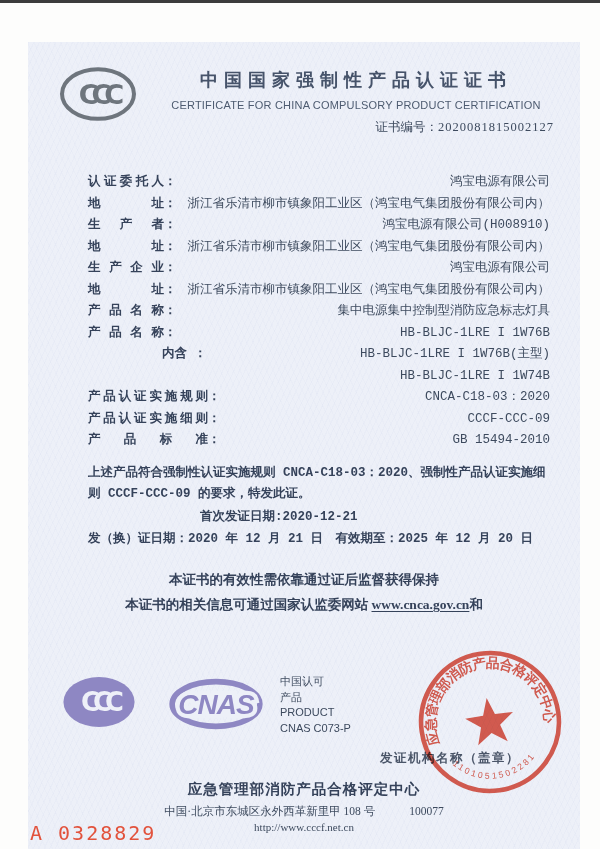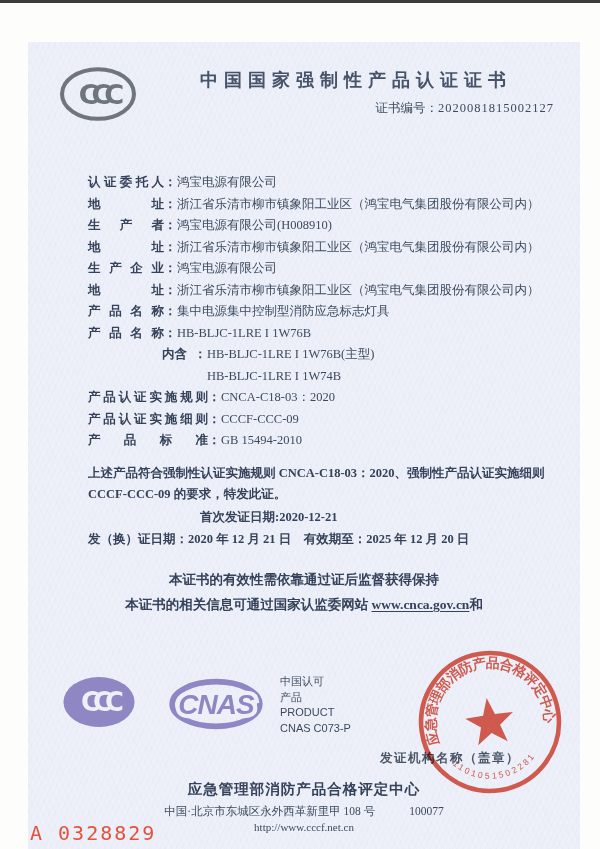--- a/index.html
+++ b/index.html
@@ -19,25 +19,25 @@
   }
   
   .hdr{position:relative;padding-top:26px;min-height:98px;}
   .ccc-outline{position:absolute;left:30px;top:22px;width:80px;height:60px;}
   .hdr-titles{margin-left:128px;width:400px;text-align:center;}
   .title-cn{font-size:18px;font-weight:bold;letter-spacing:6px;color:#46536a;white-space:nowrap;}
   .title-en{margin-top:7px;font-family:"Liberation Sans",sans-serif;font-size:11px;color:#4d5b70;letter-spacing:0.2px;white-space:nowrap;}
   .certno-line{margin-top:8px;text-align:right;padding-right:26px;font-size:12.5px;color:#3d4a5e;}
   .certno-line .num{letter-spacing:1px;}
   
-  .fields{padding:6px 30px 0 60px;font-size:12.5px;line-height:21.5px;}
+  .fields{padding:6px 30px 0 60px;font-size:12.5px;line-height:21.5px;font-family:Liberation Mono, monospace;}
   .row{display:flex;}
   .lbl{flex:0 0 76px;font-weight:bold;text-align:justify;text-align-last:justify;color:#35425a;}
   .colon{flex:0 0 13px;font-weight:bold;color:#35425a;}
-  .val{flex:1;}
+  .val{flex:1;text-align:right;}
   .row.wide .lbl{flex:0 0 120px;}
   .row.inner{padding-left:74px;}
   .row.inner .lbl{flex:0 0 32px;text-align-last:auto;}
   .row.cont{padding-left:119px;}
   .para{font-weight:bold;color:#35425a;margin-top:11px;}
   .first-issue{font-weight:bold;color:#35425a;padding-left:112px;margin-top:1px;}
   .issue-line{font-weight:bold;color:#35425a;margin-top:1px;}
   
   .notices{margin-top:16px;text-align:center;font-size:13.5px;font-weight:bold;color:#35425a;line-height:25.5px;}
   .notices .lnk{text-decoration:underline;text-underline-offset:2px;}
@@ -62,20 +62,21 @@
 
 <div class="paper">
 
   <div class="hdr">
     <svg class="ccc-outline" viewBox="0 0 100 74">
       <ellipse cx="50" cy="37" rx="45" ry="31" fill="none" stroke="#6e757d" stroke-width="5"></ellipse>
       <text x="50" y="49" text-anchor="middle" font-family="DejaVu Sans, sans-serif" font-weight="bold" font-size="34" letter-spacing="-9" fill="#6e757d">CCC</text>
     </svg>
     <div class="hdr-titles">
       <div class="title-cn">中国国家强制性产品认证证书</div>
+      <div class="title-en">CERTIFICATE FOR CHINA COMPULSORY PRODUCT CERTIFICATION</div>
     </div>
     <div class="certno-line">
       <span>证书编号：</span><span class="num">2020081815002127</span>
     </div>
   </div>
 
   <div class="fields">
     <div class="row">
         <span class="lbl">认证委托人</span>
         <span class="colon">：</span>

